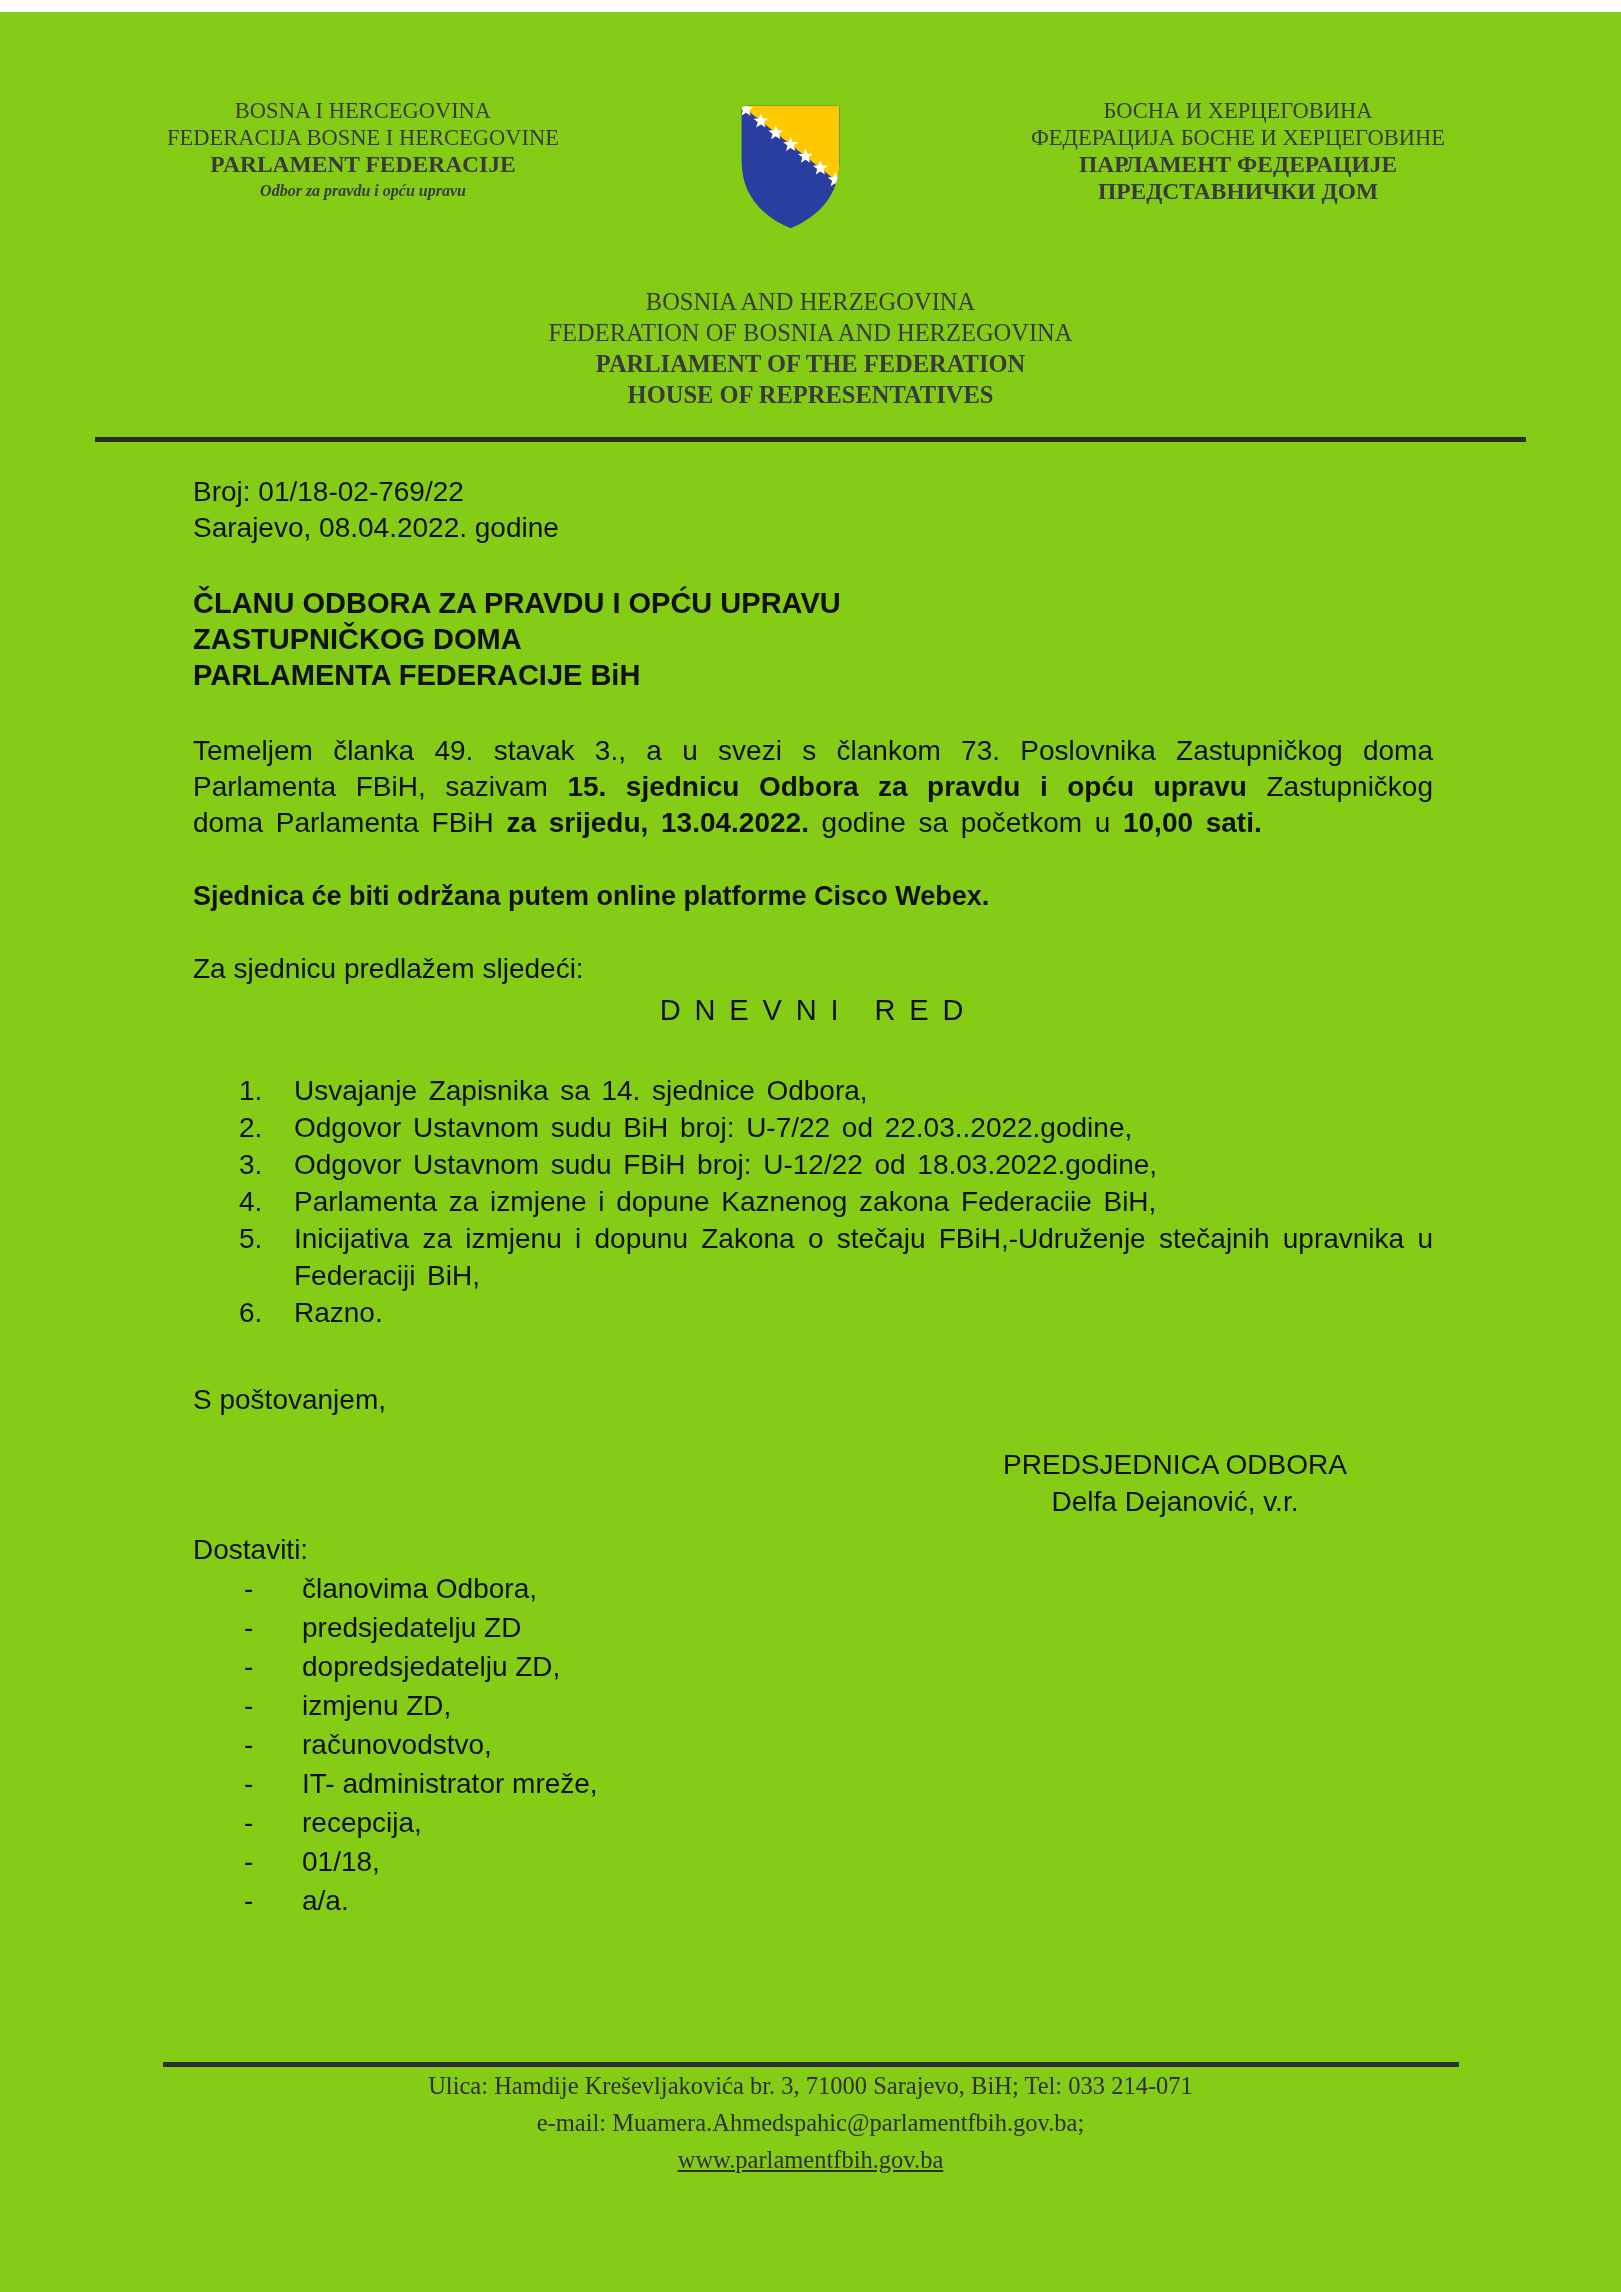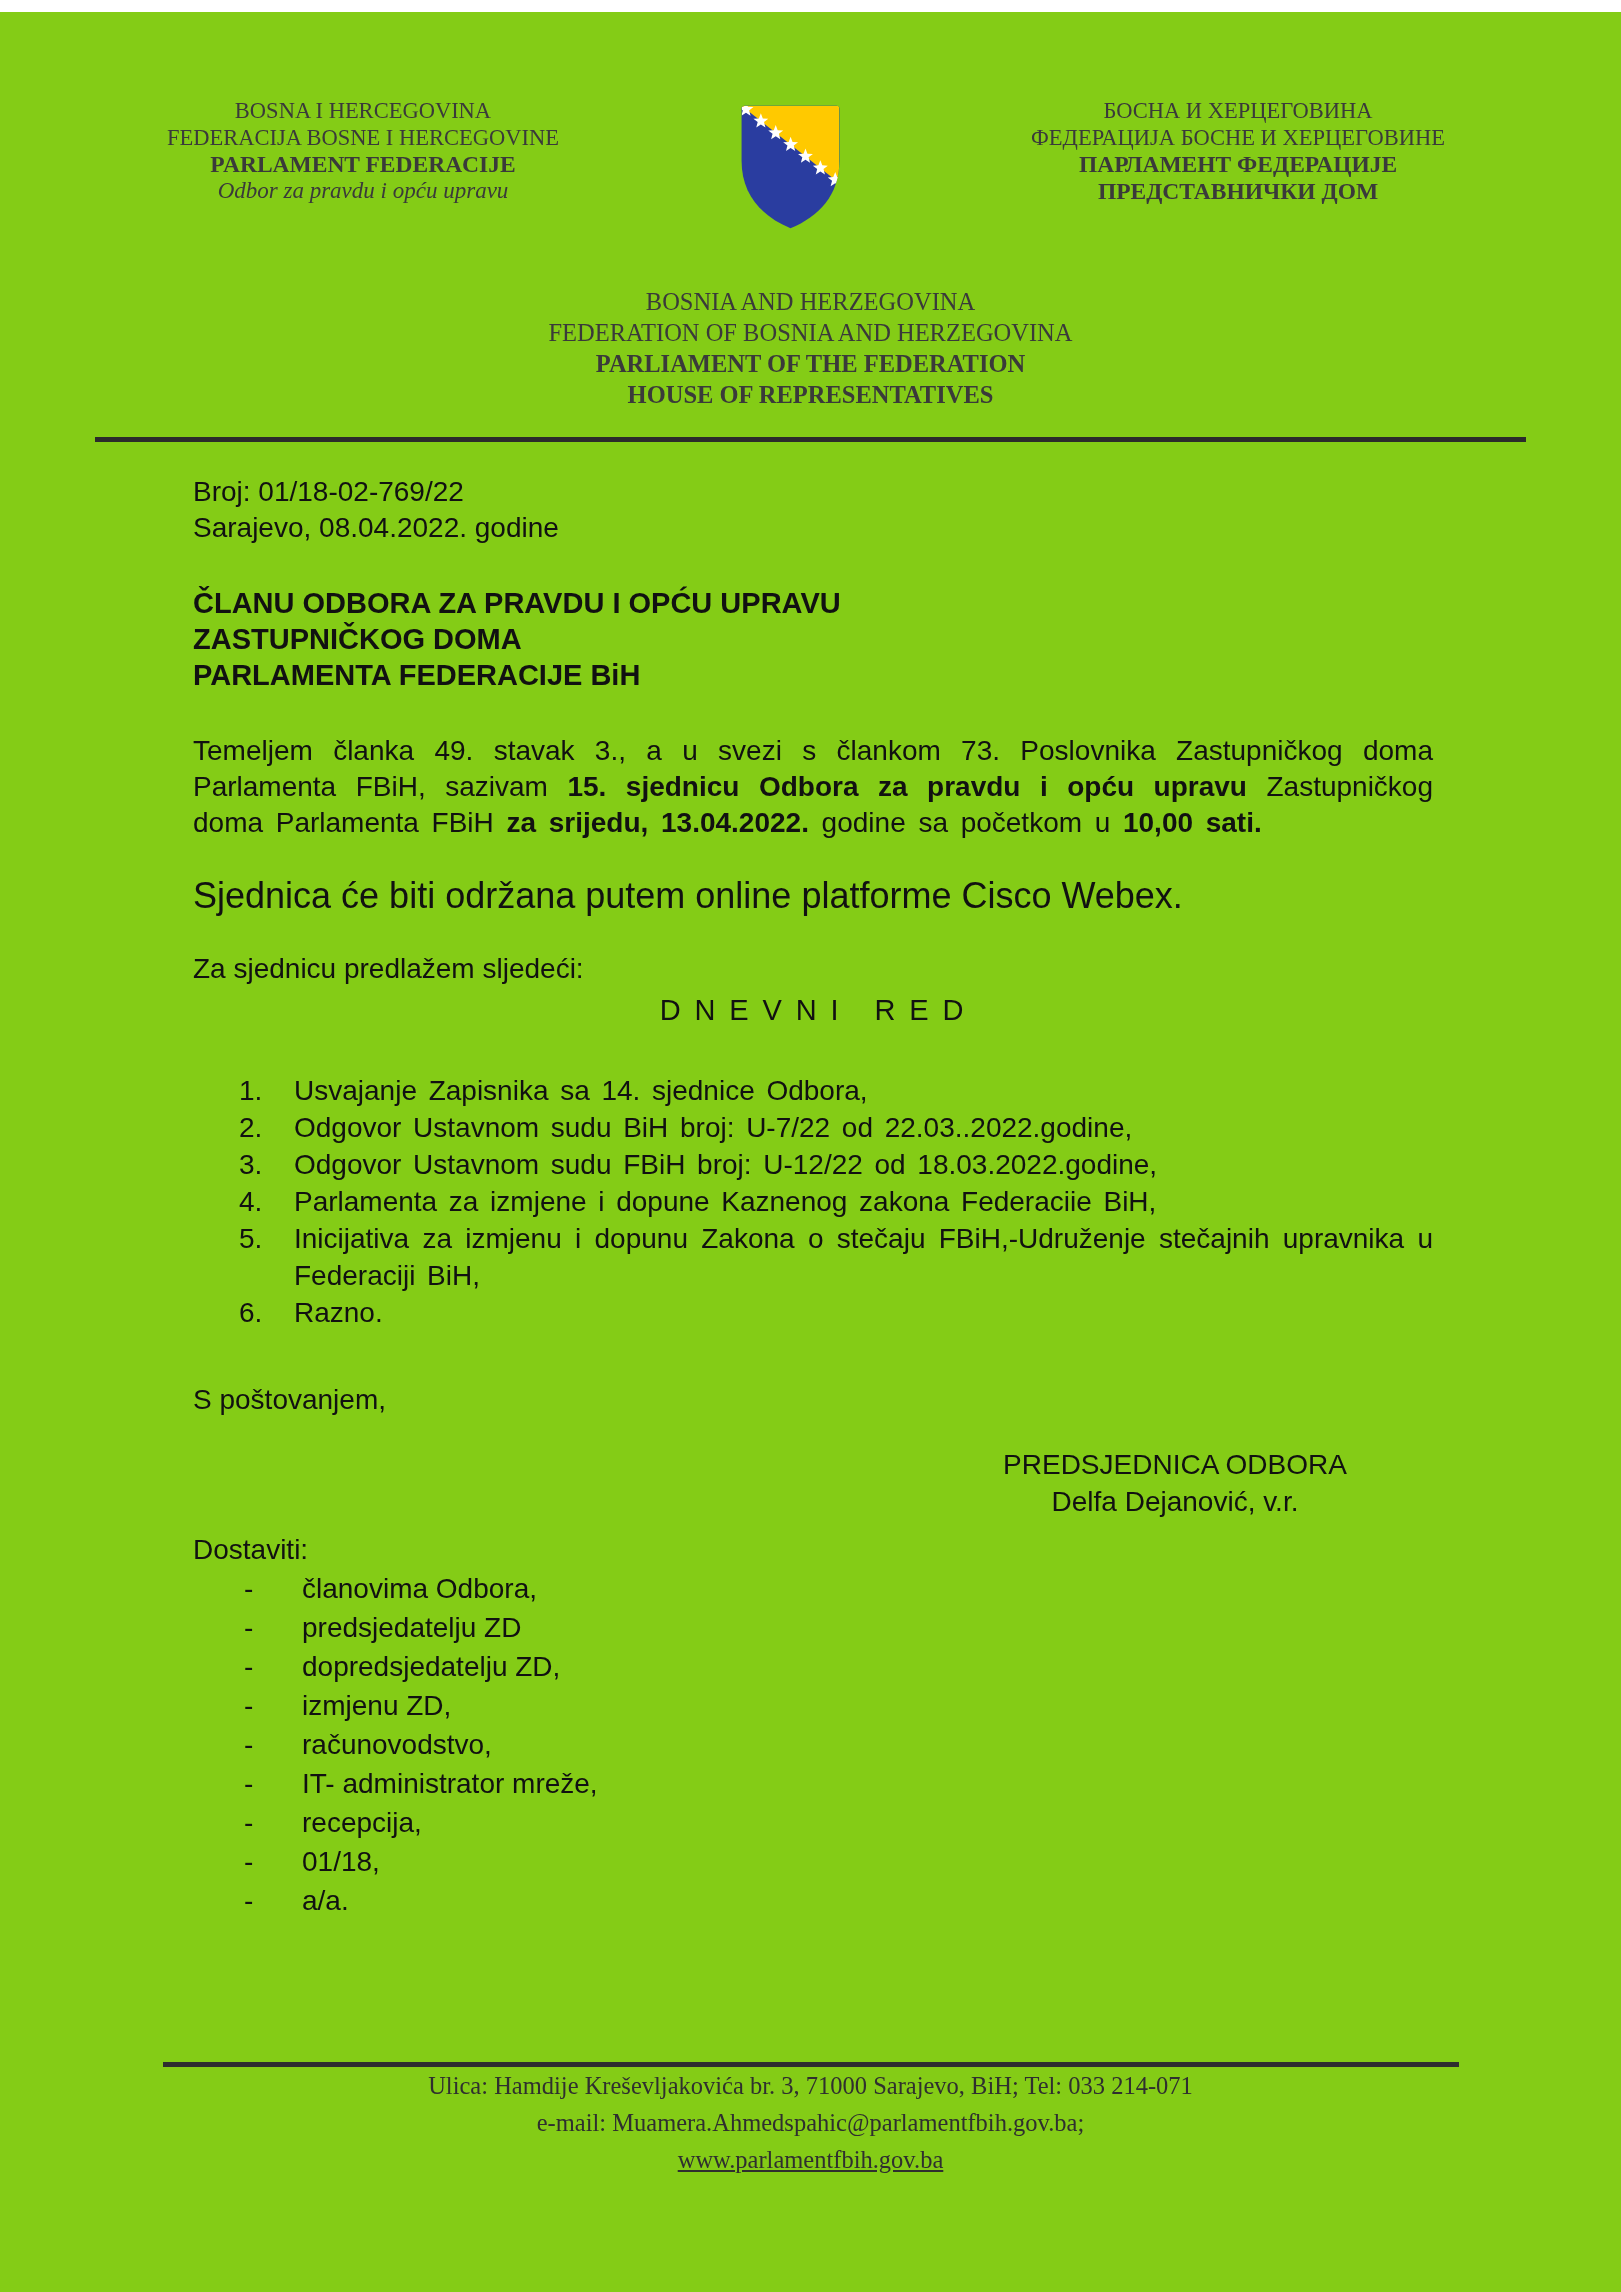--- a/index.html
+++ b/index.html
@@ -13,32 +13,32 @@
     margin-top:12px;
   }
   
   .letterhead{padding-top:86px;font-family:"Liberation Serif", serif;color:#3a3a3a;}
   .lh-row{display:flex;align-items:flex-start;padding-left:69px;}
   .lh-left{width:588px;text-align:center;}
   .lh-center{width:129px;margin-left:69px;}
   .lh-right{width:554px;margin-left:106px;text-align:center;}
   .lh-line{font-size:22.5px;line-height:26.5px;white-space:nowrap;}
   .lh-line.b{font-weight:bold;font-size:23.5px;}
-  .lh-line.bi{font-weight:normal;font-style:italic;font-size:23px;}
+  .lh-line.bi{font-weight:bold;font-style:italic;font-size:16px;}
   .lh-english{margin:51px auto 0 auto;width:804px;text-align:center;}
   .lh-english .lh-line{font-size:24.5px;line-height:31px;}
   .lh-english .lh-line.b{font-size:24.5px;}
   
   .rule-top{margin:27.4px auto 0 95px;width:1431px;height:4.9px;background:#2b2b2b;border:0;}
   
   .letter{margin:32px 188px 0 193px;font-size:28px;line-height:36px;color:#111;}
   .meta-line{white-space:nowrap;}
   .recipient{margin-top:39px;font-weight:bold;font-size:29px;line-height:36px;}
   .intro{margin-top:40px;text-align:justify;text-align-last:left;word-spacing:4.9px;}
-  .webex{margin-top:37px;font-weight:normal;font-size:36px;}
+  .webex{margin-top:37px;font-weight:bold;font-size:27px;}
   .proposal{margin-top:37px;}
   .agenda-title{margin-top:4.9px;text-align:center;white-space:pre;font-size:29px;letter-spacing:2.9px;}
   .agenda{margin-top:44px;}
   .agenda-row{display:flex;line-height:37px;}
   .agenda-num{margin-left:46px;width:55px;flex:0 0 auto;}
   .agenda-text{flex:1 1 auto;text-align:justify;text-align-last:left;word-spacing:3.9px;}
   .closing{margin-top:51px;}
   .signature{margin-top:27.4px;margin-left:727px;width:510px;text-align:center;line-height:37px;}
   .distribution{margin-top:10.8px;}
   .dist-label{line-height:39px;}

